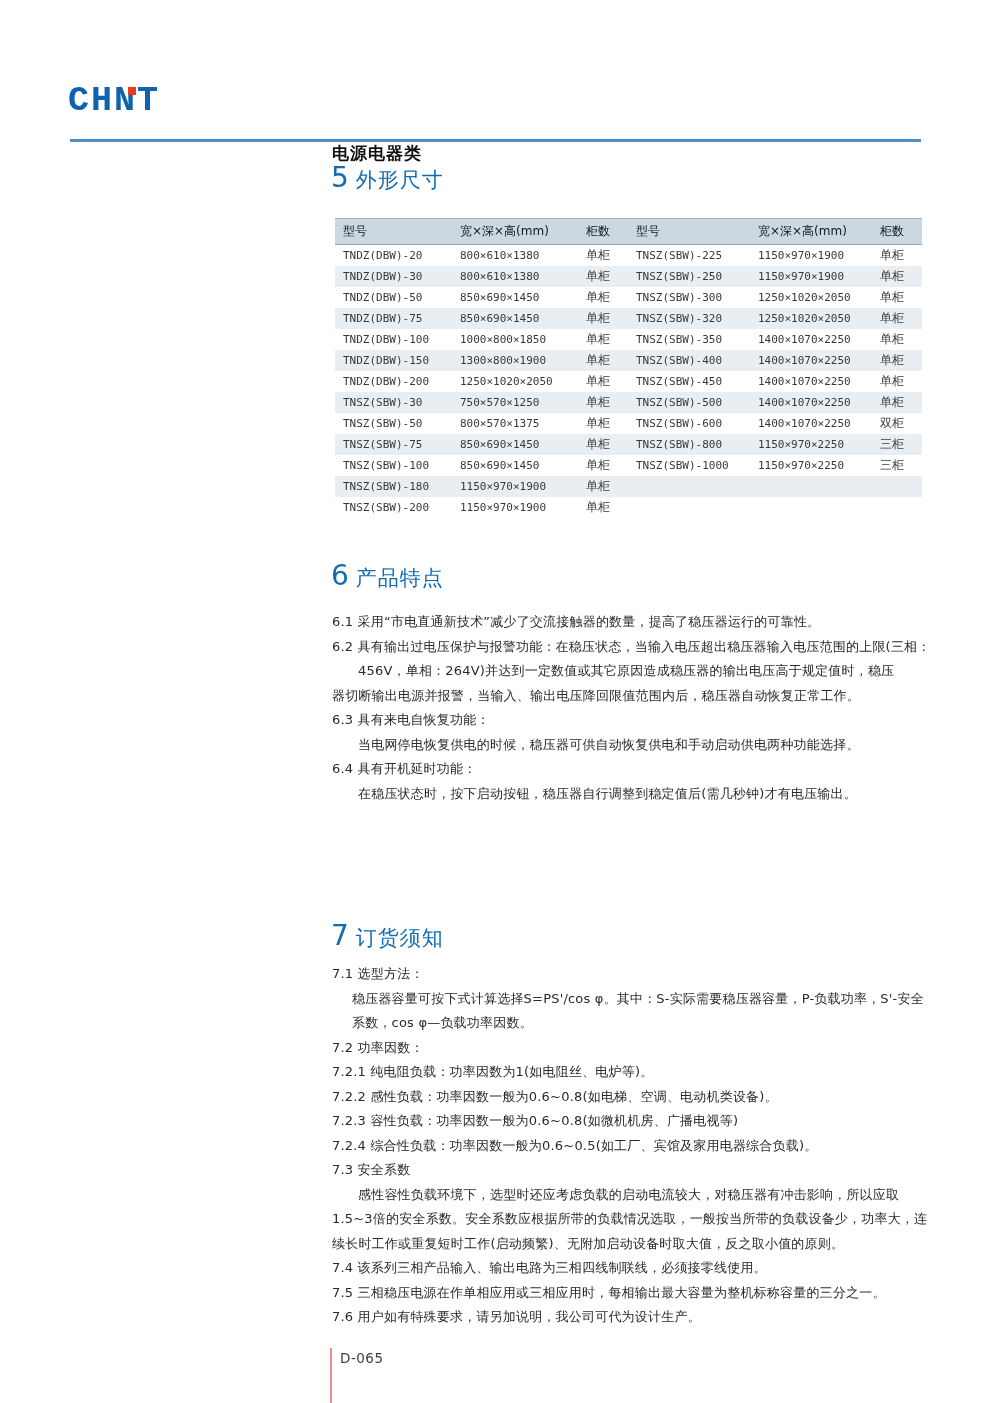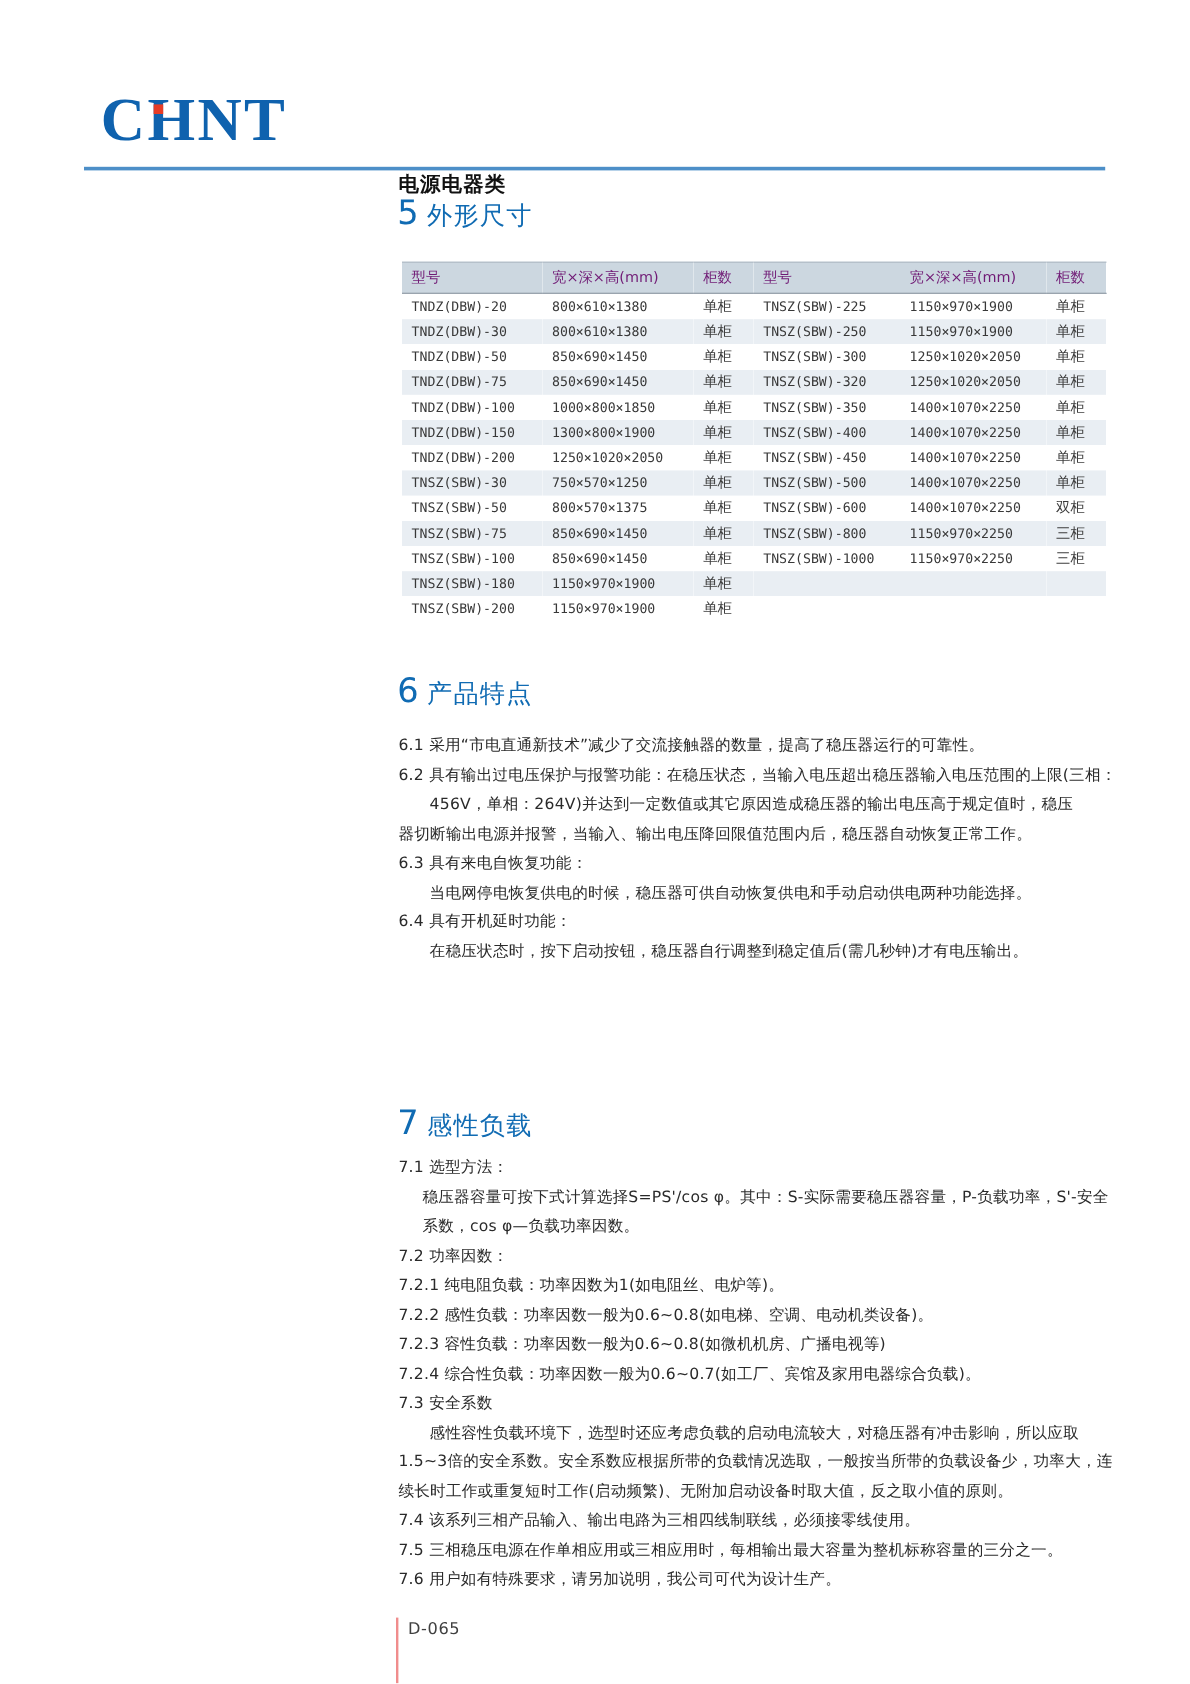--- a/index.html
+++ b/index.html
@@ -6,43 +6,43 @@
   html,body { background:#ffffff; }
   body { font-family:"DejaVu Sans","Liberation Sans",sans-serif; }
   .page {
     position:relative; width:992px; height:1403px; background:#ffffff;
     overflow:hidden; margin:0 auto;
   }
 
   
   .logo { position:absolute; left:68px; top:84px; height:36px; }
   .logo-text {
-    font-family:Liberation Serif, serif; font-weight:bold;
-    font-size:51px; line-height:34px; color:#0f62ae; letter-spacing:2px;margin-left:16px;
+    font-family:Liberation Mono, monospace; font-weight:bold;
+    font-size:35px; line-height:34px; color:#0f62ae; letter-spacing:2px;
   }
   .logo-dot { position:absolute; left:60px; top:3px; width:8px; height:8px; background:#e63c26; }
   .page-category {
     position:absolute; left:332px; top:97px;
     font-size:17px; font-weight:bold; color:#111111; letter-spacing:1px;margin-top:45px;
   }
   .header-rule { position:absolute; left:70px; top:139px; width:851px; height:3px; background:#4d8fc8; }
 
   
   .section-heading { position:absolute; left:331px; color:#106bb3; white-space:nowrap; }
   .sec-num { font-size:28px; line-height:30px; }
   .sec-title { font-size:21px; line-height:30px; margin-left:7px; letter-spacing:1px; }
 
   
   .dim-table {
     position:absolute; left:335px; top:218px; width:587px;
     border-collapse:collapse; table-layout:fixed;
   }
   .dim-table th {
     background:#ccd7e0; font-weight:normal; text-align:left;
-    font-size:12px; color:#701a75; padding:4px 0 4px 8px;
+    font-size:12px; color:#0f172a; padding:4px 0 4px 8px;
     border-top:1px solid #a3b1bd; border-bottom:1px solid #9aa4ae;
     white-space:nowrap; overflow:hidden;
   }
   .dim-table td {
     font-size:12px; color:#3c3c3c; padding:2px 0 2px 8px; height:19px;
     white-space:nowrap; overflow:hidden;
   }
   .dim-table tbody tr:nth-child(even) { background:#e9eef3; }
   .dim-table td.mono { font-family:"DejaVu Sans Mono","Liberation Mono",monospace; font-size:11px; color:#383838; }
 
@@ -214,31 +214,31 @@
       <div class="tline ind-0">6.2 具有输出过电压保护与报警功能：在稳压状态，当输入电压超出稳压器输入电压范围的上限(三相：</div>
       <div class="tline ind-2">456V，单相：264V)并达到一定数值或其它原因造成稳压器的输出电压高于规定值时，稳压</div>
       <div class="tline ind-0">器切断输出电源并报警，当输入、输出电压降回限值范围内后，稳压器自动恢复正常工作。</div>
       <div class="tline ind-0">6.3 具有来电自恢复功能：</div>
       <div class="tline ind-2">当电网停电恢复供电的时候，稳压器可供自动恢复供电和手动启动供电两种功能选择。</div>
       <div class="tline ind-0">6.4 具有开机延时功能：</div>
       <div class="tline ind-2">在稳压状态时，按下启动按钮，稳压器自行调整到稳定值后(需几秒钟)才有电压输出。</div>
     </div>
 
   <div class="section-heading" style="top:921px;">
-    <span class="sec-num">7</span><span class="sec-title">感性负载</span>
+    <span class="sec-num">7</span><span class="sec-title">订货须知</span>
   </div>
   <div class="para" style="top:962px;">
       <div class="tline ind-0">7.1 选型方法：</div>
       <div class="tline ind-1">稳压器容量可按下式计算选择S=PS'/cos φ。其中：S-实际需要稳压器容量，P-负载功率，S'-安全</div>
       <div class="tline ind-1">系数，cos φ—负载功率因数。</div>
       <div class="tline ind-0">7.2 功率因数：</div>
       <div class="tline ind-0">7.2.1 纯电阻负载：功率因数为1(如电阻丝、电炉等)。</div>
       <div class="tline ind-0">7.2.2 感性负载：功率因数一般为0.6~0.8(如电梯、空调、电动机类设备)。</div>
       <div class="tline ind-0">7.2.3 容性负载：功率因数一般为0.6~0.8(如微机机房、广播电视等)</div>
-      <div class="tline ind-0">7.2.4 综合性负载：功率因数一般为0.6~0.7(如工厂、宾馆及家用电器综合负载)。</div>
+      <div class="tline ind-0">7.2.4 综合性负载：功率因数一般为0.6~0.5(如工厂、宾馆及家用电器综合负载)。</div>
       <div class="tline ind-0">7.3 安全系数</div>
       <div class="tline ind-2">感性容性负载环境下，选型时还应考虑负载的启动电流较大，对稳压器有冲击影响，所以应取</div>
       <div class="tline ind-0">1.5~3倍的安全系数。安全系数应根据所带的负载情况选取，一般按当所带的负载设备少，功率大，连</div>
       <div class="tline ind-0">续长时工作或重复短时工作(启动频繁)、无附加启动设备时取大值，反之取小值的原则。</div>
       <div class="tline ind-0">7.4 该系列三相产品输入、输出电路为三相四线制联线，必须接零线使用。</div>
       <div class="tline ind-0">7.5 三相稳压电源在作单相应用或三相应用时，每相输出最大容量为整机标称容量的三分之一。</div>
       <div class="tline ind-0">7.6 用户如有特殊要求，请另加说明，我公司可代为设计生产。</div>
     </div>
 
   <div class="footer-line"></div>

